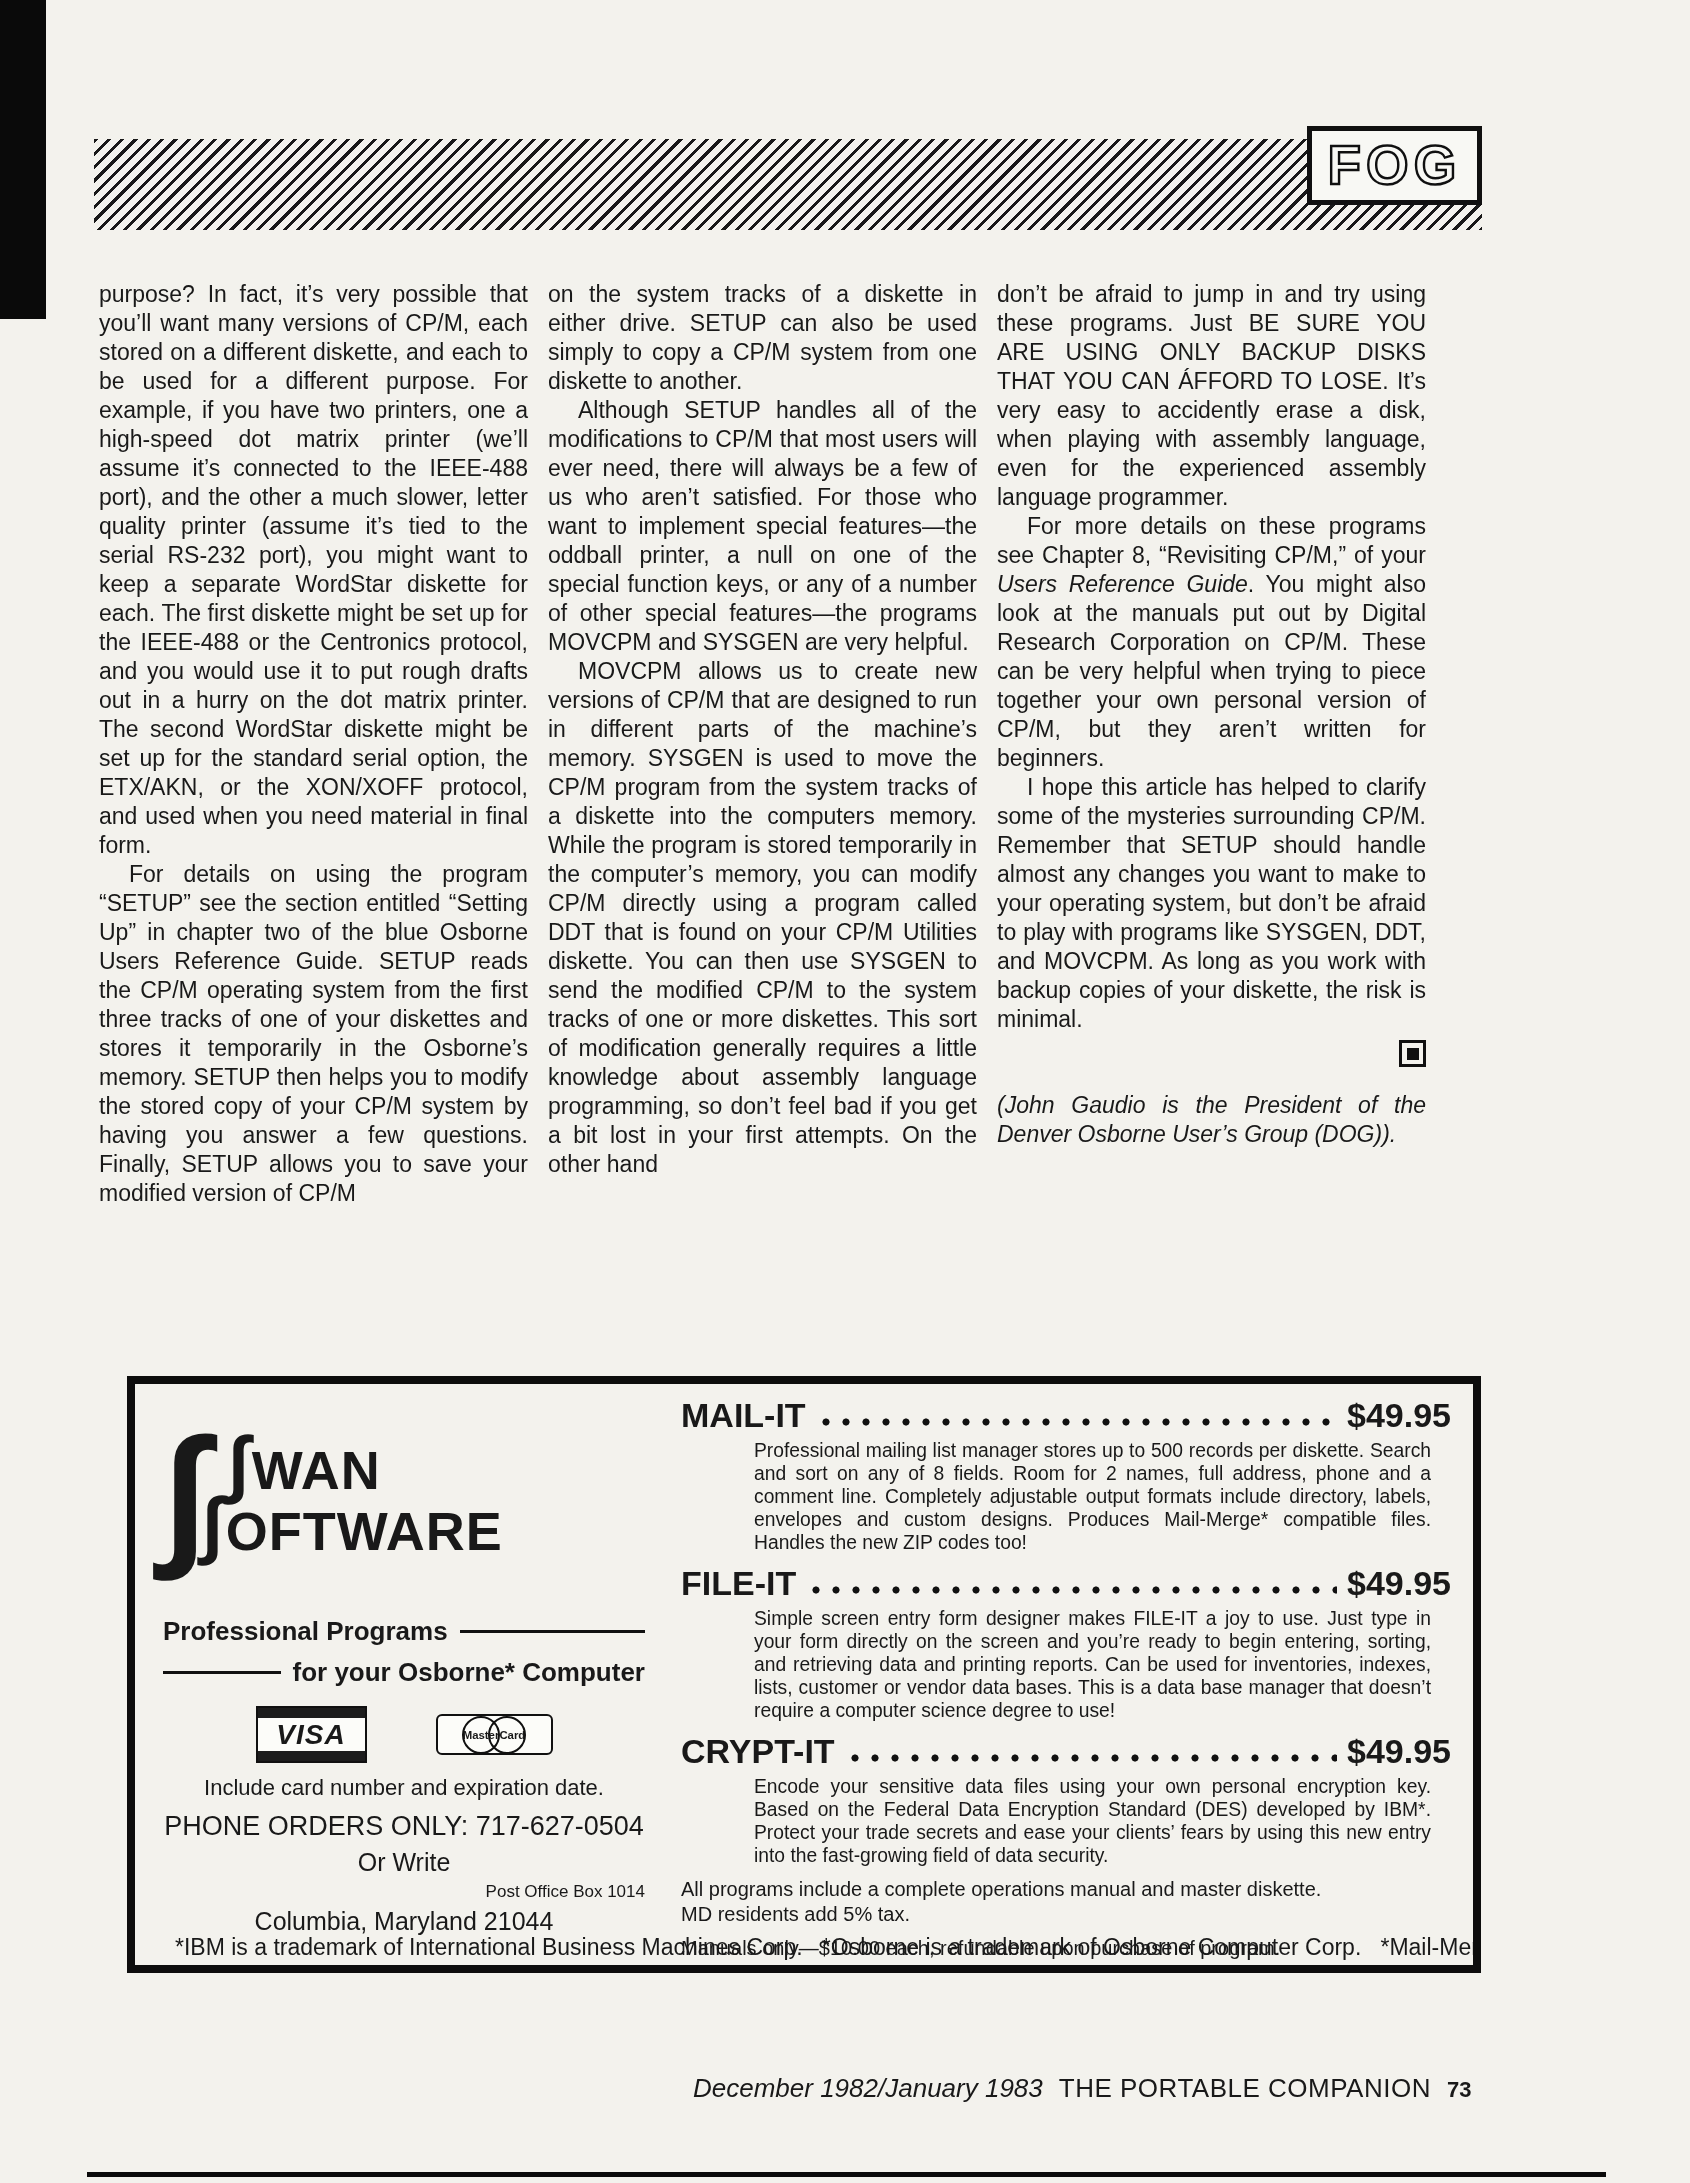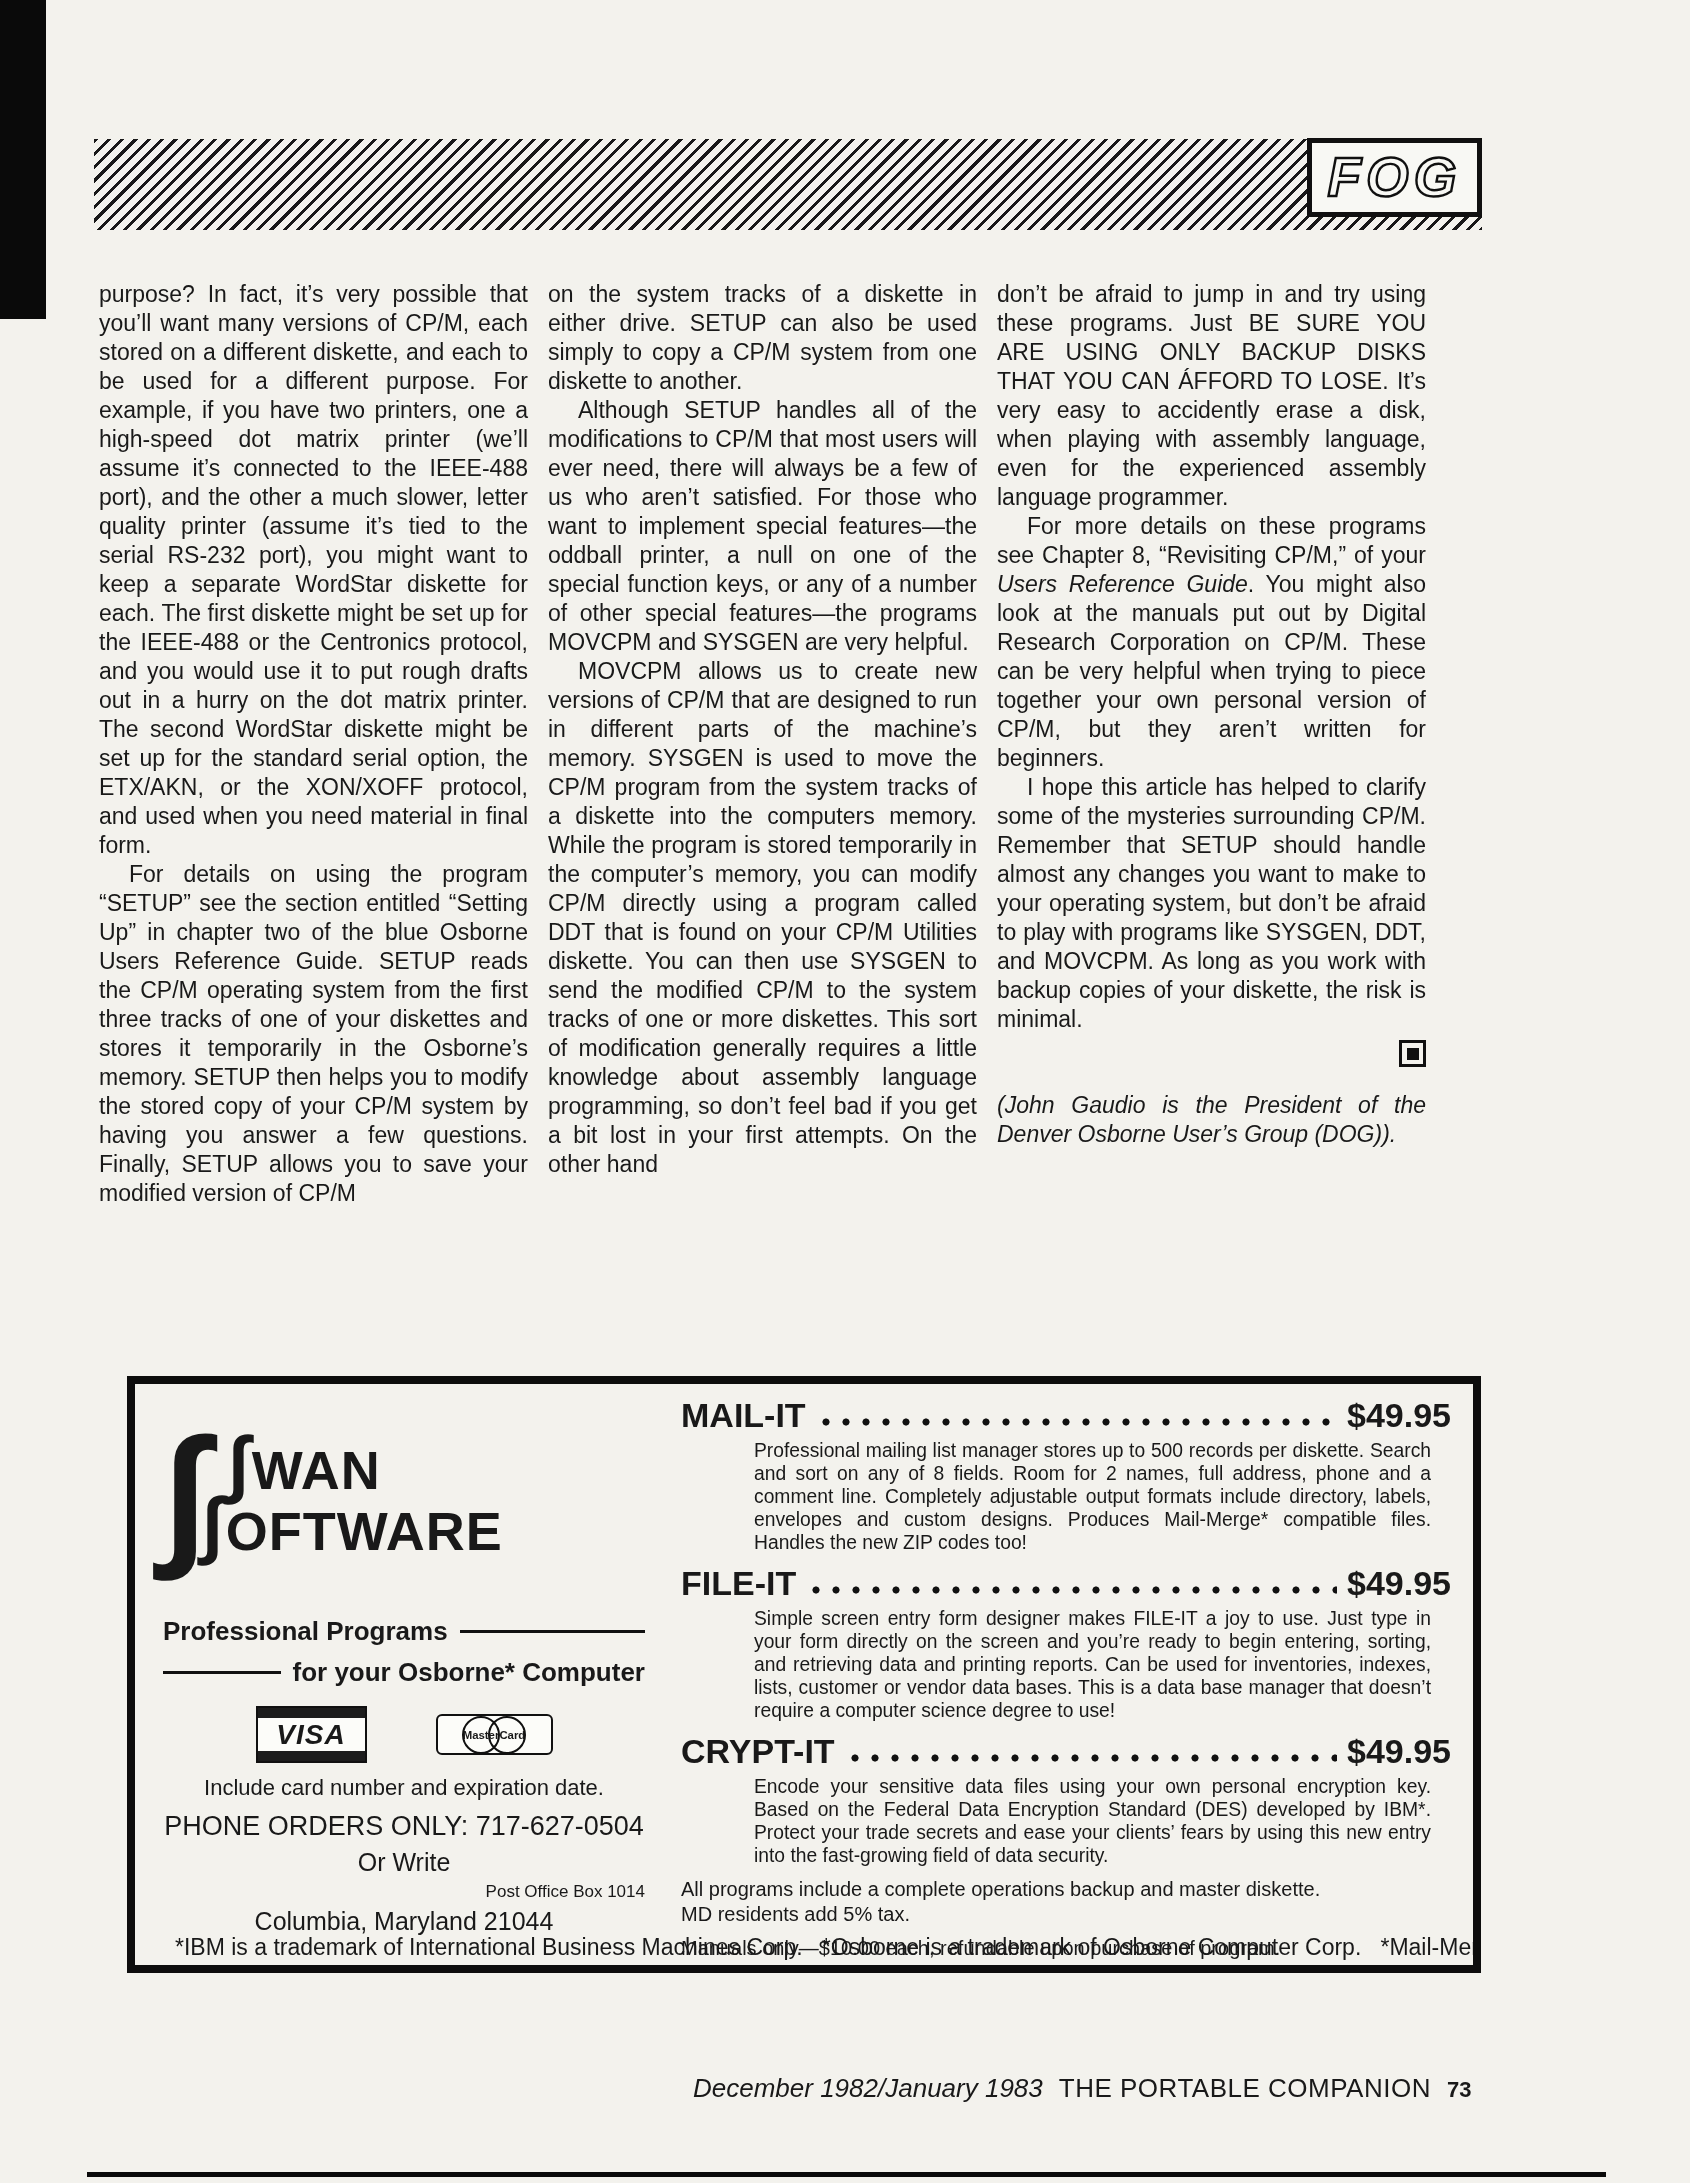--- a/index.html
+++ b/index.html
@@ -15,23 +15,23 @@
   
   .scan-strip { position:absolute; left:0; top:0; width:46px; height:319px; background:#0a0a0a; }
   .scan-line  { position:absolute; left:87px; top:2172px; width:1519px; height:5px; background:#0a0a0a; }
 
   
   .masthead {
     position:absolute; left:94px; top:139px; width:1388px; height:91px;
     background:repeating-linear-gradient(135deg,#181818 0 3px,transparent 3px 9.4px);
   }
   .fog-box {
-    position:absolute; left:1307px; top:138px; width:175px; height:79px;
+    position:absolute; left:1307px; top:126px; width:175px; height:79px;
     background:#f8f8f4; border:5px solid #101010;
-    display:flex; align-items:center; justify-content:center;font-style:italic;
+    display:flex; align-items:center; justify-content:center;
   }
   .fog-box svg { width:100%; height:100%; }
 
   
   .article {
     position:absolute; left:99px; top:280px; width:1382px;
     display:flex; gap:20px;
     font-size:23px; line-height:29px;
   }
   .col { width:429px; }
@@ -216,21 +216,21 @@
           <div class="product">
             <div class="product-header">
               <span class="product-name">CRYPT-IT</span>
               <span class="dot-leader"></span>
               <span class="product-price">$49.95</span>
             </div>
             <p class="product-desc">Encode your sensitive data files using your own personal encryption key. Based on the Federal Data Encryption Standard (DES) developed by IBM*. Protect your trade secrets and ease your clients’ fears by using this new entry into the fast-growing field of data security.</p>
           </div>
         </div>
       <div class="ad-notes">
-        <div>All programs include a complete operations backup and master diskette.</div>
+        <div>All programs include a complete operations manual and master diskette.</div>
         <div>MD residents add 5% tax.</div>
         <div class="notes-line3">Manuals only—$10.00 each, refundable upon purchase of program.</div>
       </div>
     </div>
 
   </div>
   <div class="ad-footnote">*IBM is a trademark of International Business Machines Corp.   *Osborne is a trademark of Osborne Computer Corp.   *Mail-Merge is a trademark of MicroPro Int.</div>
 </div>
 
 <div class="page-footer">

